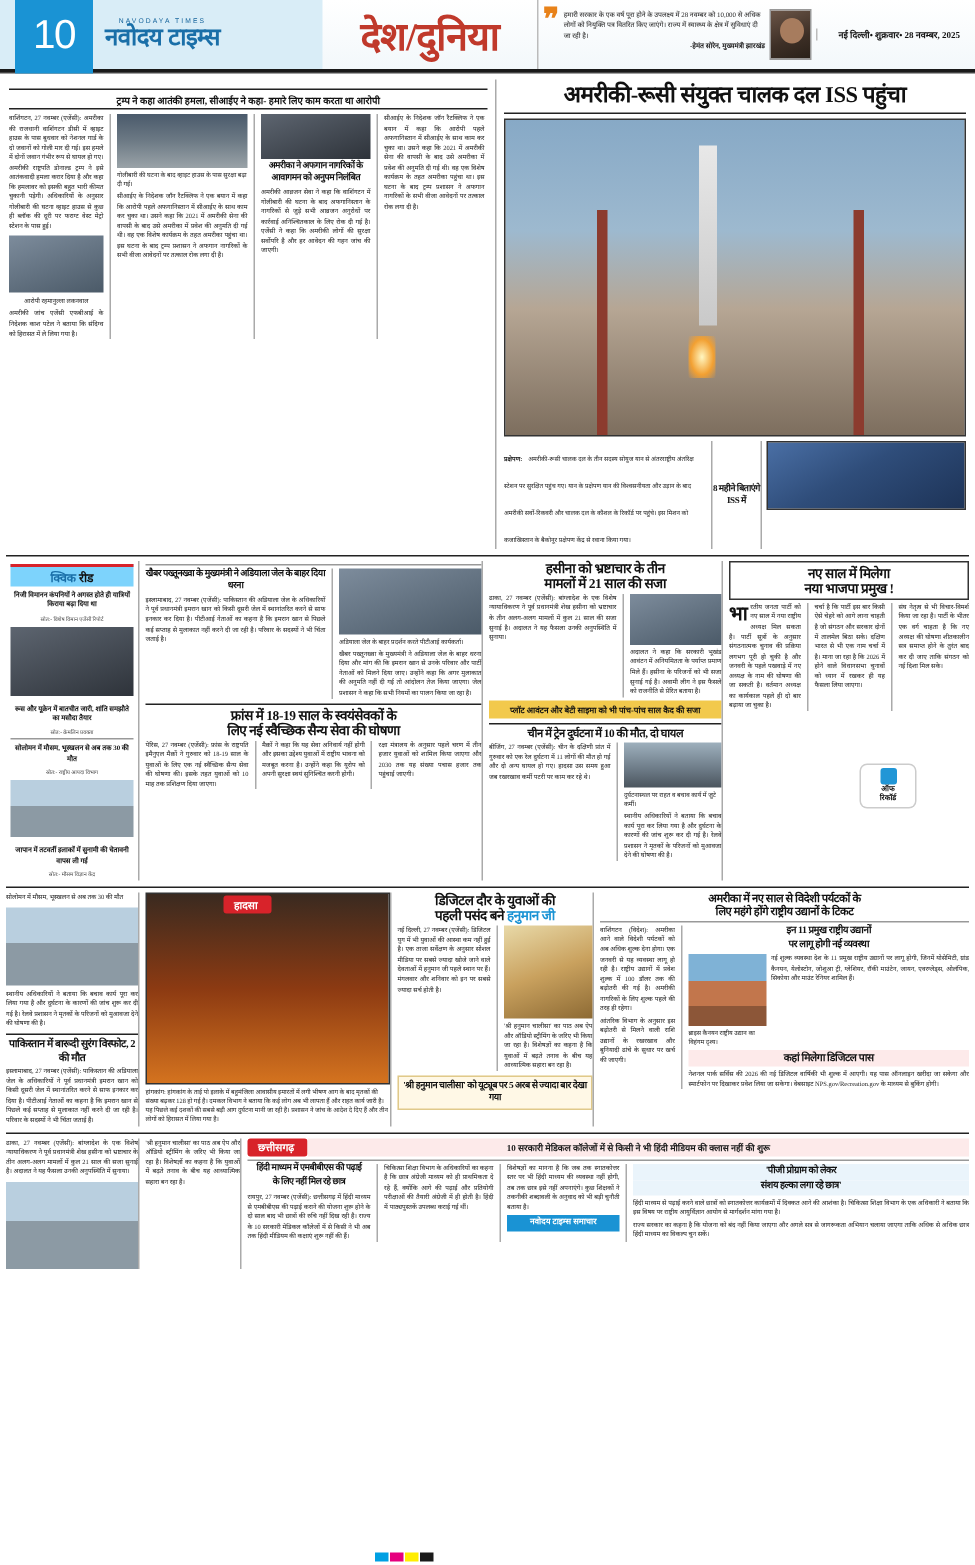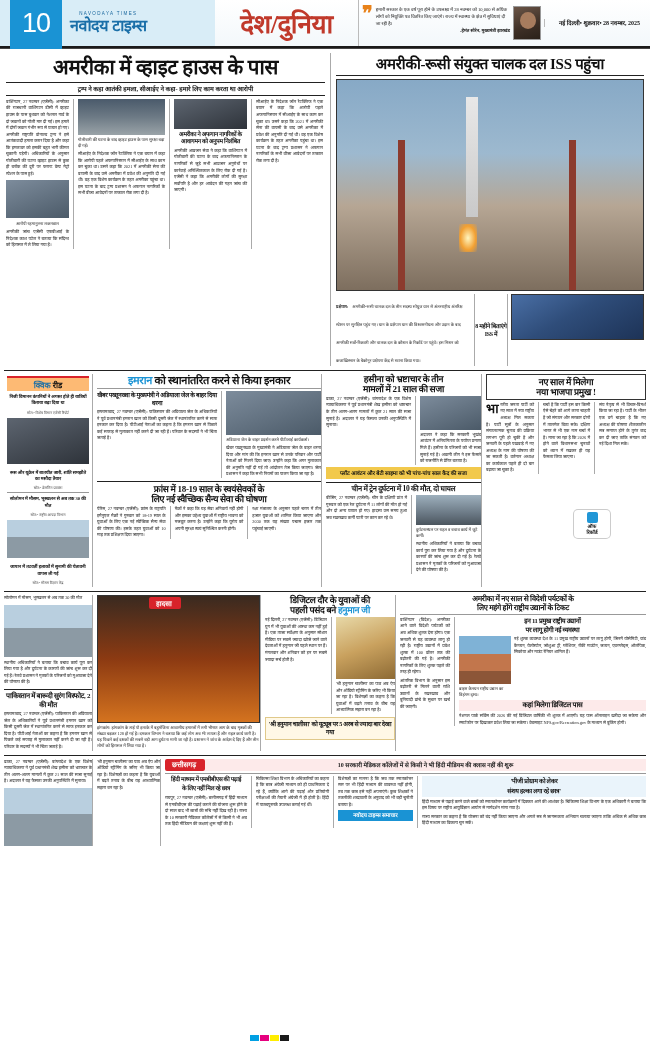--- a/index.html
+++ b/index.html
@@ -69,21 +69,21 @@
   .subhead{ font-size:6.4px; font-weight:bold; text-align:center; border-top:1px solid #222;
             border-bottom:1px solid #222; padding:1.5px 0; margin:3px 0 3px; }
 
   .tag{ display:inline-block; background:#d8232a; color:#fff; font-size:7px; font-weight:bold;
         padding:1.5px 9px 1.5px 7px; border-radius:2px; }
   .tagbar{ display:flex; align-items:flex-end; gap:0; }
   .tagbar .strip{ flex:1; background:#fdeaea; font-size:6px; font-weight:bold; padding:2px 4px;
                   color:#1a1a1a; text-align:center; }
 
   .quickread{ width:88px; padding:2px 3px; }
-  .qr-title{ background:#fdba74; text-align:center; font-size:8px; font-weight:bold;
+  .qr-title{ background:#7dd3fc; text-align:center; font-size:8px; font-weight:bold;
              border-top:2px solid #d8232a; padding:1px 0; }
   .qr-title .b{ color:#1a6fa8; }
   .qr-item{ font-size:4.6px; font-weight:bold; line-height:1.4; text-align:center; padding:3px 1px; }
   .qr-src{ font-size:3.6px; text-align:center; color:#444; }
 
   .offrec{ position:absolute; width:36px; height:28px; background:#fff; border-radius:4px;
            box-shadow:0 0 0 1px #ccc; display:flex; flex-direction:column; align-items:center;
            justify-content:center; font-size:5px; font-weight:bold; line-height:1.1; }
   .offrec .ico{ width:11px;height:11px;background:#2196d6;border-radius:2px;margin-bottom:1px;}
 
@@ -127,21 +127,20 @@
         <span class="qface"></span>
       </div>
       <div class="dateline">नई दिल्ली• शुक्रवार• 28 नवम्बर, 2025</div>
     </div>
   </div>
   <div class="redrule"></div>
 
   <div class="lead">
 
     <div class="lead-left">
-      <div class="hl head-xl center">अमरीका में व्हाइट हाउस के पास</div>
       <div class="subhead">ट्रम्प ने कहा आतंकी हमला,  सीआईए ने कहा- हमारे लिए काम करता था आरोपी</div>
 
       <div class="colwrap" style="gap:4px;">
         <div style="width:63px;">
           <div class="body-txt">वाशिंगटन, 27 नवम्बर (एजेंसी): अमरीका की राजधानी वाशिंगटन डीसी में व्हाइट हाउस के पास बुधवार को नेशनल गार्ड के दो जवानों को गोली मार दी गई। इस हमले में दोनों जवान गंभीर रूप से घायल हो गए। अमरीकी राष्ट्रपति डोनाल्ड ट्रम्प ने इसे आतंकवादी हमला करार दिया है और कहा कि हमलावर को इसकी बहुत भारी कीमत चुकानी पड़ेगी। अधिकारियों के अनुसार गोलीबारी की घटना व्हाइट हाउस से कुछ ही ब्लॉक की दूरी पर फराग्ट वेस्ट मेट्रो स्टेशन के पास हुई।</div>
           <div class="ph person" style="height:38px;margin:3px 0;"></div>
           <div class="cap center">आरोपी रहमानुल्ला लकनवाल</div>
           <div class="body-txt mt2">अमरीकी जांच एजेंसी एफबीआई के निदेशक काश पटेल ने बताया कि संदिग्ध को हिरासत में ले लिया गया है।</div>
         </div>
         <div class="vrule" style="width:92px;padding-left:4px;">
@@ -206,23 +205,20 @@
       <div class="ph city" style="height:38px;margin:3px 0;"></div>
       <div>
         <div class="qr-item">जापान में तटवर्ती इलाकों में सुनामी की चेतावनी वापस ली गई</div>
         <div class="qr-src">स्रोत:- मौसम विज्ञान केंद्र</div>
       </div>
     </div>
 
     <div class="fill vrule" style="padding-left:4px;">
 
       <div>
-        <div class="hl head-md center">
-          <span class="blue">इमरान</span><span> को स्थानांतरित करने से किया इनकार</span>
-        </div>
         <div class="rule-thin mt2 mb2"></div>
         <div class="colwrap" style="gap:4px;">
           <div style="width:120px;">
             <div class="hl center" style="font-size:6.2px;line-height:1.3;margin-bottom:2px;">खैबर पख्तूनख्वा के मुख्यमंत्री ने अडियाला जेल के बाहर दिया धरना</div>
             <div class="body-txt">इस्लामाबाद, 27 नवम्बर (एजेंसी): पाकिस्तान की अडियाला जेल के अधिकारियों ने पूर्व प्रधानमंत्री इमरान खान को किसी दूसरी जेल में स्थानांतरित करने से साफ इनकार कर दिया है। पीटीआई नेताओं का कहना है कि इमरान खान से पिछले कई सप्ताह से मुलाकात नहीं करने दी जा रही है। परिवार के सदस्यों ने भी चिंता जताई है।</div>
           </div>
           <div class="vrule fill" style="padding-left:4px;">
             <div class="ph person" style="height:44px;margin-bottom:2px;"></div>
             <div class="cap mb2">अडियाला जेल के बाहर प्रदर्शन करते पीटीआई कार्यकर्ता।</div>
             <div class="body-txt">खैबर पख्तूनख्वा के मुख्यमंत्री ने अडियाला जेल के बाहर धरना दिया और मांग की कि इमरान खान से उनके परिवार और पार्टी नेताओं को मिलने दिया जाए। उन्होंने कहा कि अगर मुलाकात की अनुमति नहीं दी गई तो आंदोलन तेज किया जाएगा। जेल प्रशासन ने कहा कि सभी नियमों का पालन किया जा रहा है।</div>

